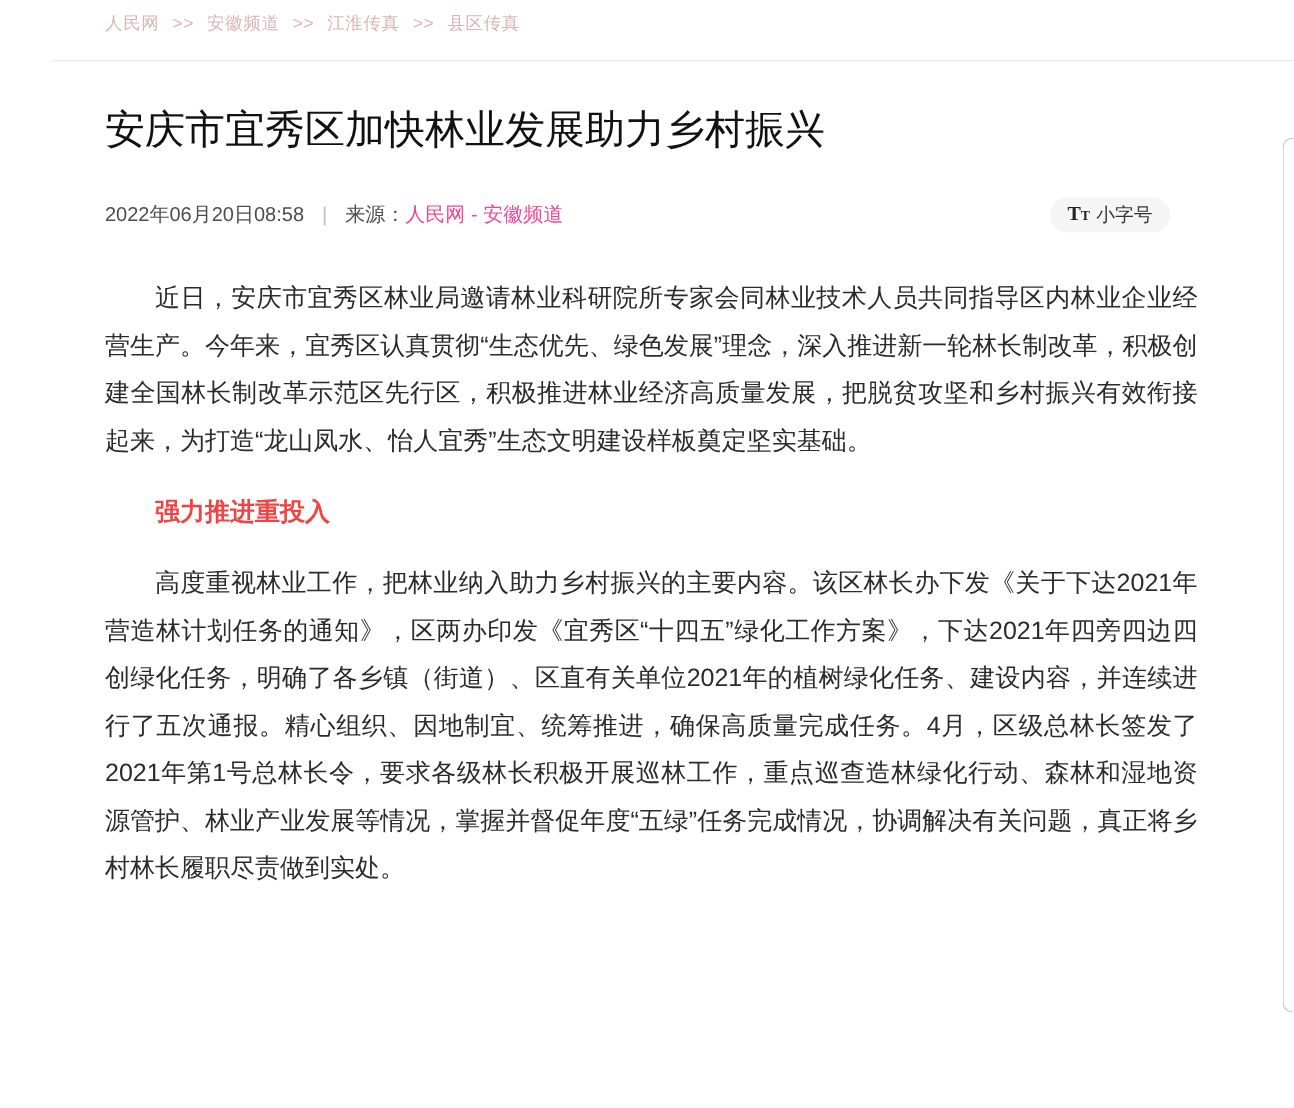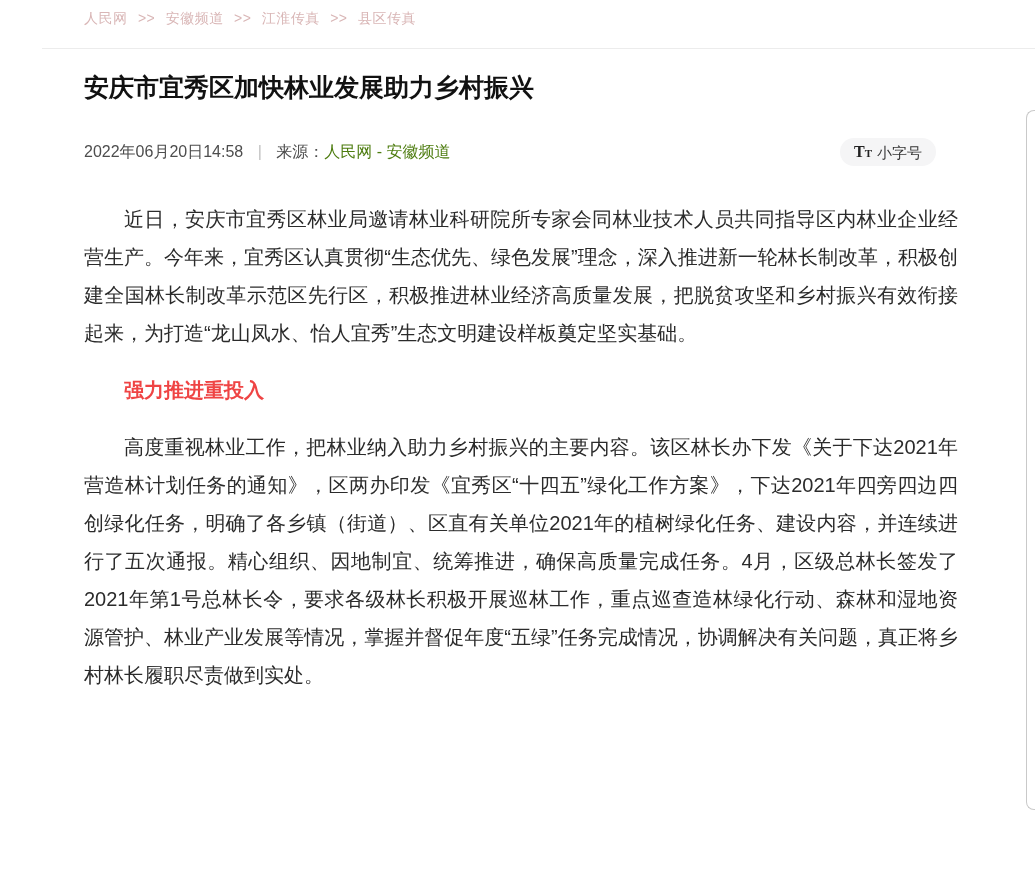--- a/index.html
+++ b/index.html
@@ -17,27 +17,27 @@
   .top-divider { position: absolute; left: 42px; right: 0; top: 48px;
     height: 1px; background: #ececec; }
 
   
   .side-panel { position: absolute; right: 0; top: 110px; width: 9px; height: 700px;
     background: #fff; border: 1px solid #c9c9c9; border-right: none;
     border-radius: 8px 0 0 8px; }
 
   
   .content { position: absolute; left: 84px; top: 48px; width: 874px; }
-  .title { padding-top: 24px; font-size: 25px; line-height: 1.2; font-weight: 700;
+  .title { padding-top: 36px; font-size: 32px; line-height: 1.2; font-weight: 400;
     color: #111111; }
 
   .meta-row { margin-top: 36px; display: flex; align-items: center;
     justify-content: space-between; }
   .meta-left { font-size: 16px; color: #4d4d4d; }
-  .meta-left a { color: #4d7c0f; text-decoration: none; cursor: pointer; text-align: center; }
+  .meta-left a { color: #ec4899; text-decoration: none; cursor: pointer; text-align: center; }
   .meta-sep { color: #c0c0c0; margin: 0 10px; }
 
   .font-size-btn { margin-right: 22px; display: inline-flex; align-items: flex-end;
     gap: 5px; border: none; background: #f5f5f6; color: #333;
     font-size: 15px; line-height: 1; padding: 6px 14px; border-radius: 15px;
     cursor: pointer; font-family: inherit; }
   .tt-icon { font-family: "Liberation Serif", serif; font-weight: 700; color: #222; }
   .tt-icon .t1 { font-size: 16px; }
   .tt-icon .t2 { font-size: 11px; }
 
@@ -65,21 +65,21 @@
   <div class="top-divider"></div>
 
   <aside class="side-panel"></aside>
 
   <main class="content">
 
     <h1 class="title">安庆市宜秀区加快林业发展助力乡村振兴</h1>
 
     <div class="meta-row">
       <div class="meta-left">
-        <span>2022年06月20日14:58</span>
+        <span>2022年06月20日08:58</span>
         <span class="meta-sep">|</span>
         <span>来源：</span><a>人民网 - 安徽频道</a>
       </div>
       <button class="font-size-btn">
         <span class="tt-icon"><span class="t1">T</span><span class="t2">T</span></span>
         <span>小字号</span>
       </button>
     </div>
 
     <article class="body">

